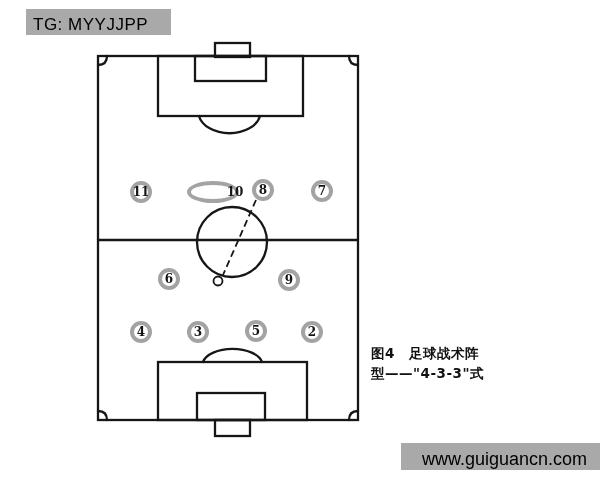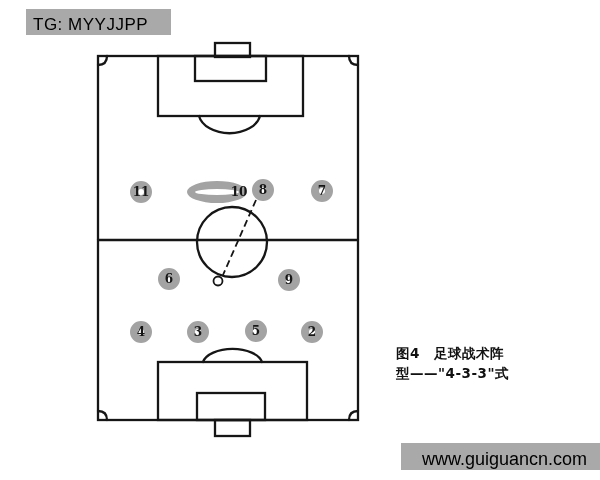--- a/index.html
+++ b/index.html
@@ -40,21 +40,21 @@
   svg.pitch {
     position: absolute;
     left: 0; top: 0;
   }
 
   
   #players .player {
     position: absolute;
     width: 22px; height: 22px;
     box-sizing: border-box;
-    border: 8px solid #a3a3a3;
+    border: 4px solid #a3a3a3;
     border-radius: 50%;
     background: #ffffff;
     display: flex;
     align-items: center;
     justify-content: center;
     font-family: "DejaVu Serif", serif;
     font-weight: 700;
     font-size: 12px;
     color: #161616;
   }
@@ -63,21 +63,20 @@
   .caption {
     position: absolute;
     left: 371px; top: 343px;
     width: 150px;
     color: #111111;
     font-family: "DejaVu Sans", sans-serif;
     font-weight: 700;
     font-size: 13.5px;
     line-height: 20px;
     letter-spacing: 0.5px;
-    margin-left: 25px;
   }
 </style>
 </head>
 <body>
 
 <div class="page">
 
   <div class="wm wm-top">
     <span>TG: MYYJJPP</span>
   </div>

